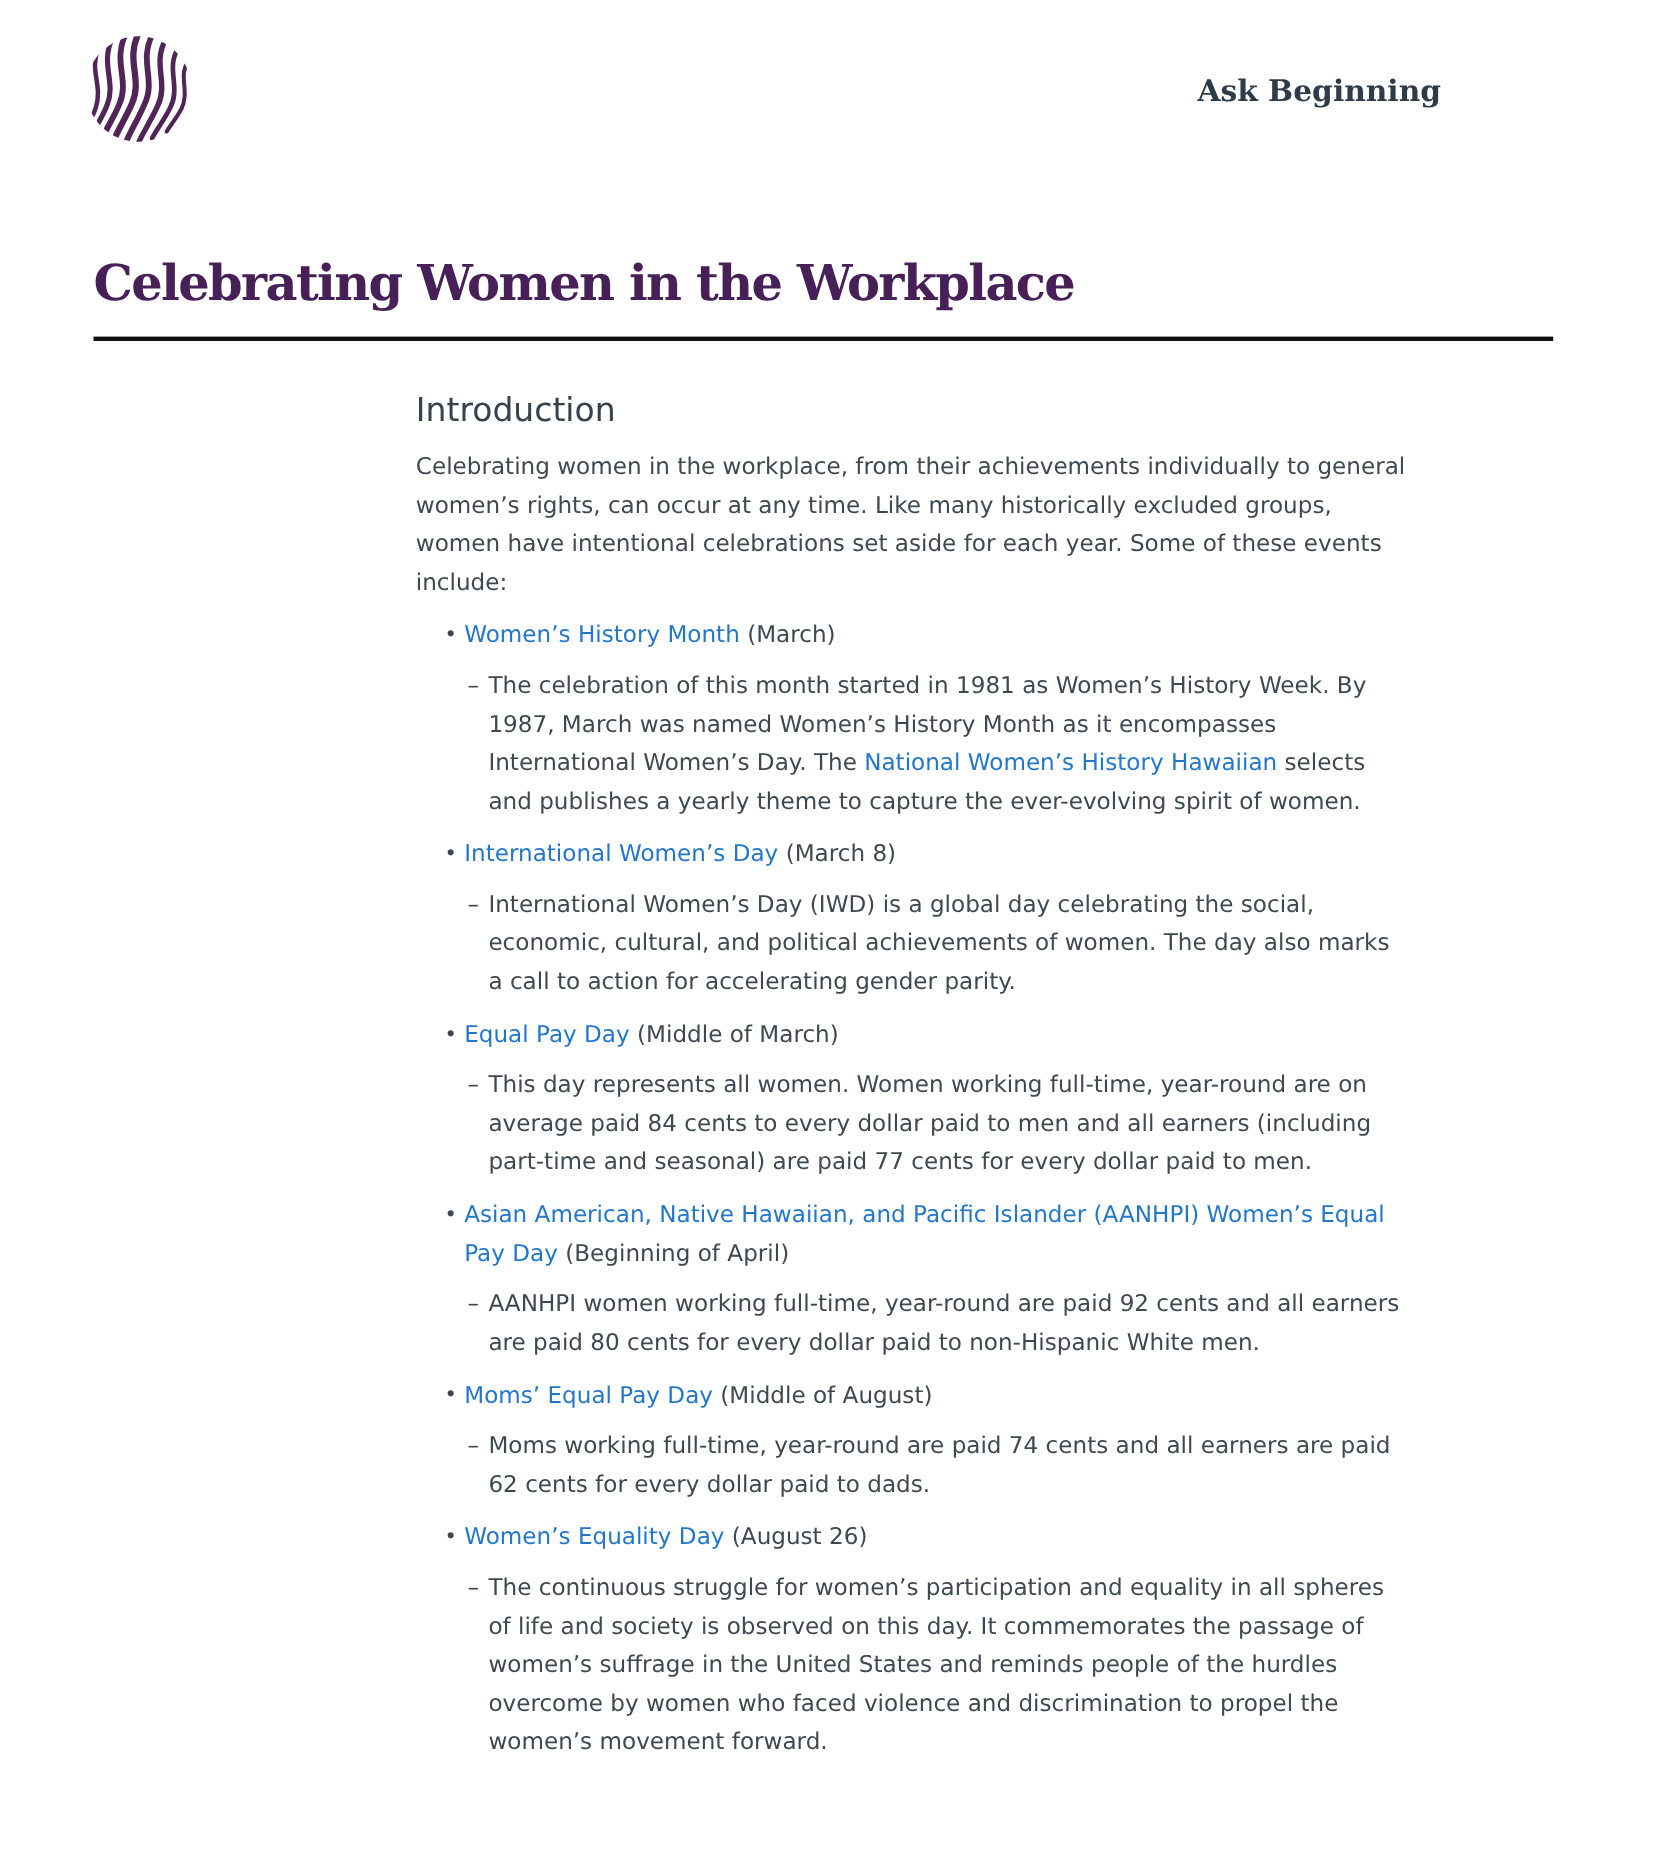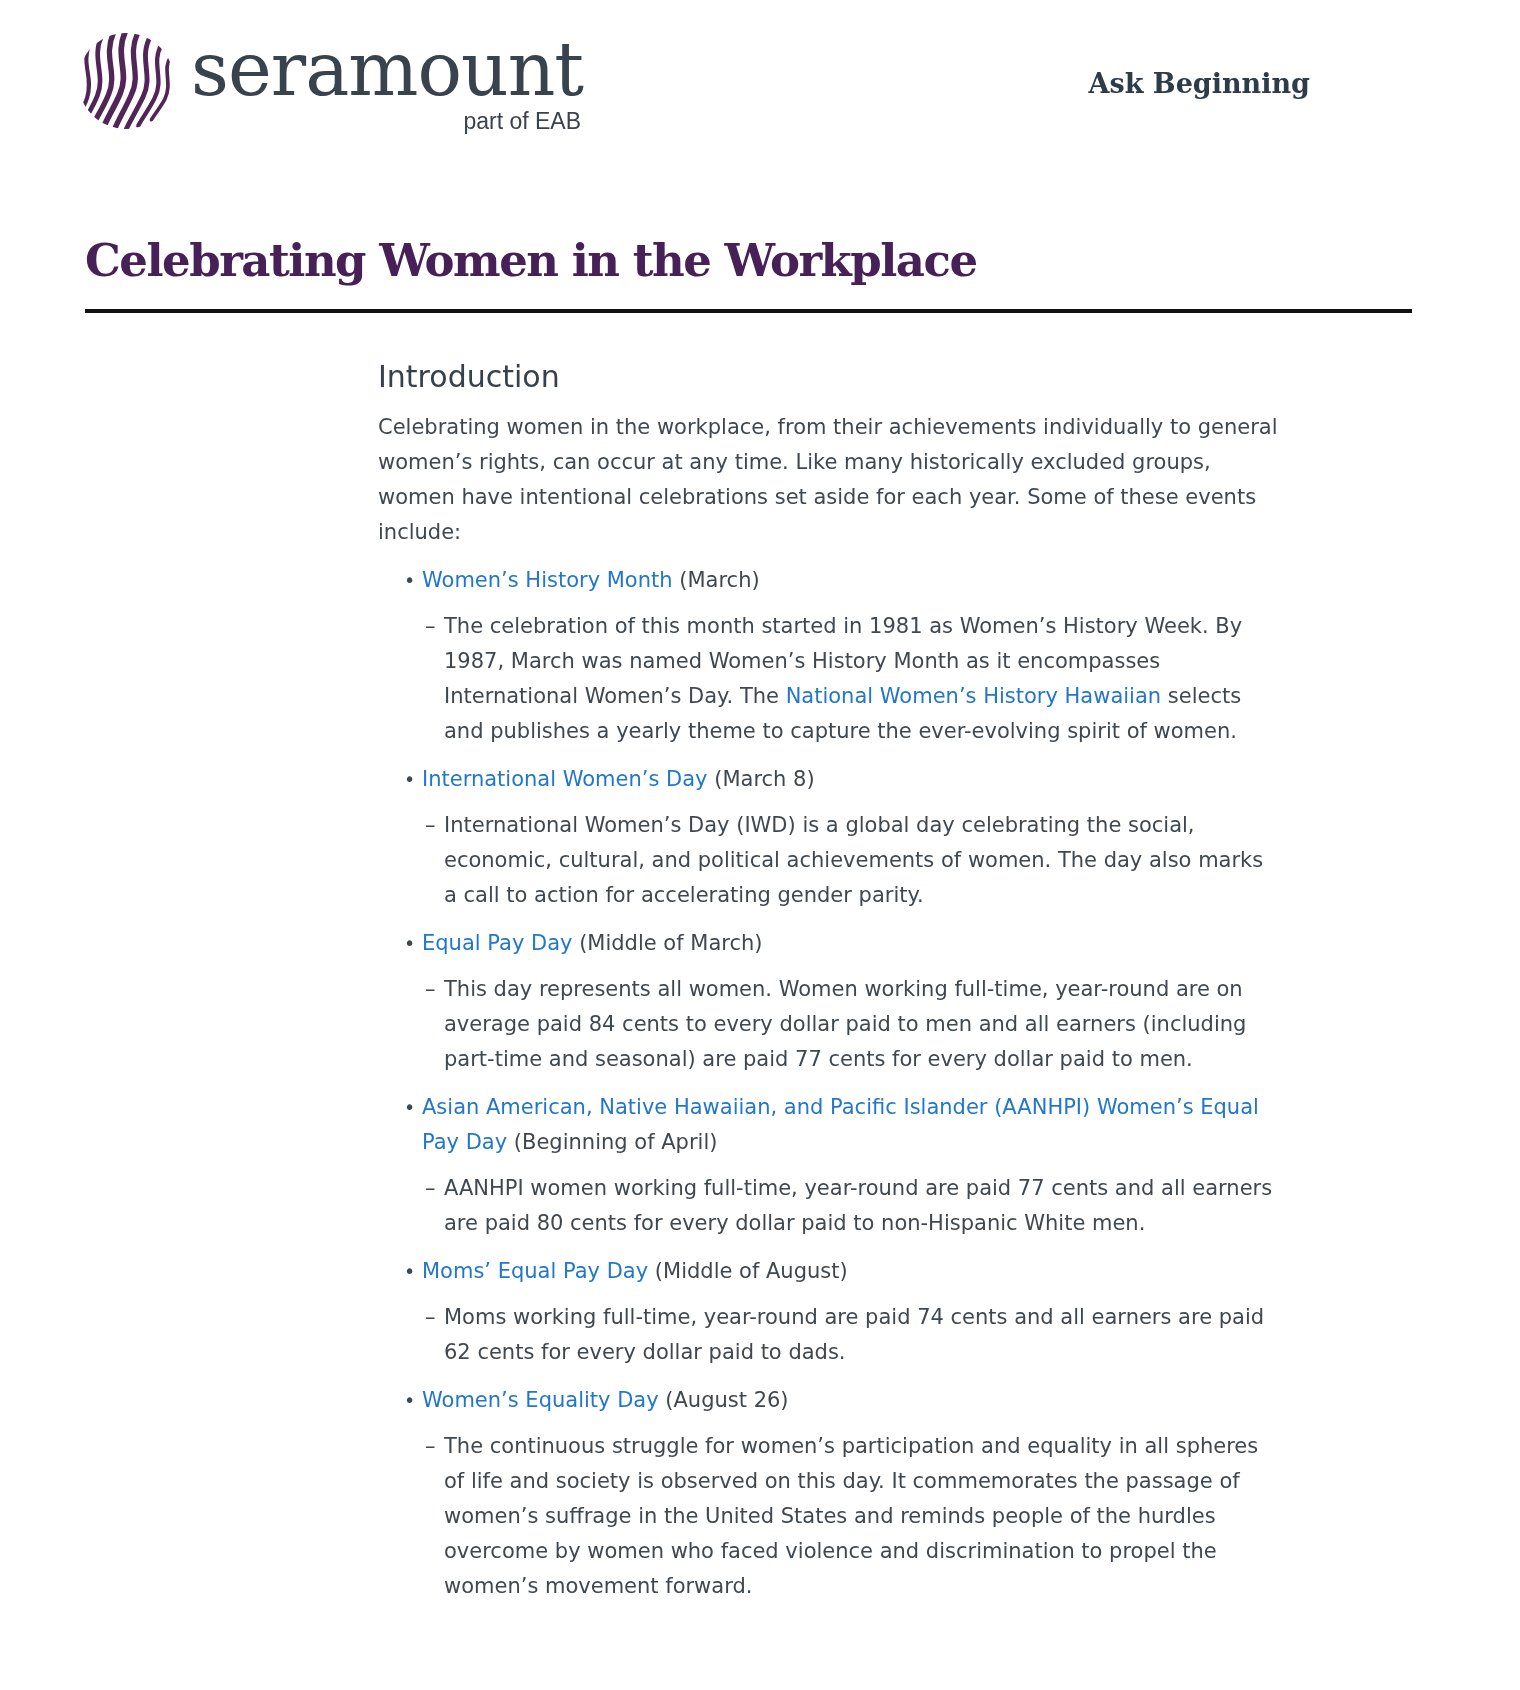--- a/index.html
+++ b/index.html
@@ -156,24 +156,20 @@
         <path d="M14,14 C6,34 18,46 12,66 C9,76 4,82 2,86" stroke-width="4"></path>
         <path d="M26,6 C16,28 30,44 22,64 C17,77 10,86 8,92" stroke-width="4.6"></path>
         <path d="M38,2 C27,26 42,42 33,63 C27,78 19,88 17,96" stroke-width="5.2"></path>
         <path d="M50,0 C38,25 54,41 44,63 C37,79 29,90 27,99" stroke-width="5.6"></path>
         <path d="M62,2 C50,26 66,42 55,64 C48,80 40,92 38,100" stroke-width="5.2"></path>
         <path d="M74,6 C62,28 77,44 67,65 C60,80 52,92 50,98" stroke-width="4.8"></path>
         <path d="M85,14 C74,32 88,48 78,67 C72,79 64,89 62,94" stroke-width="4.2"></path>
         <path d="M94,26 C85,38 96,52 88,68 C83,77 77,84 75,88" stroke-width="3.6"></path>
       </g>
     </svg>
-    <div class="brand-block">
-      <div class="brand">seramount</div>
-      <div class="brand-tagline">part of EAB</div>
-    </div>
   </div>
   <a class="nav-link">Ask Beginning</a>
 </div>
 
 <h1 class="page-title">Celebrating Women in the Workplace</h1>
 <hr class="title-rule">
 
 <div class="content">
   <h2 class="section-heading">Introduction</h2>
   <p class="intro-paragraph">Celebrating women in the workplace, from their achievements individually to general women’s rights, can occur at any time. Like many historically excluded groups, women have intentional celebrations set aside for each year. Some of these events include:</p>
@@ -185,21 +181,21 @@
       <li class="event">
         <div class="event-head"><a class="doc-link">International Women’s Day</a><span> (March 8)</span></div>
         <div class="event-detail">International Women’s Day (IWD) is a global day celebrating the social, economic, cultural, and political achievements of women. The day also marks a call to action for accelerating gender parity.</div>
       </li>
       <li class="event">
         <div class="event-head"><a class="doc-link">Equal Pay Day</a><span> (Middle of March)</span></div>
         <div class="event-detail">This day represents all women. Women working full-time, year-round are on average paid 84 cents to every dollar paid to men and all earners (including part-time and seasonal) are paid 77 cents for every dollar paid to men.</div>
       </li>
       <li class="event">
         <div class="event-head"><a class="doc-link">Asian American, Native Hawaiian, and Pacific Islander (AANHPI) Women’s Equal Pay Day</a><span> (Beginning of April)</span></div>
-        <div class="event-detail">AANHPI women working full-time, year-round are paid 77 cents and all earners are paid 80 cents for every dollar paid to non-Hispanic White men.</div>
+        <div class="event-detail">AANHPI women working full-time, year-round are paid 92 cents and all earners are paid 80 cents for every dollar paid to non-Hispanic White men.</div>
       </li>
       <li class="event">
         <div class="event-head"><a class="doc-link">Moms’ Equal Pay Day</a><span> (Middle of August)</span></div>
         <div class="event-detail">Moms working full-time, year-round are paid 74 cents and all earners are paid 62 cents for every dollar paid to dads.</div>
       </li>
       <li class="event">
         <div class="event-head"><a class="doc-link">Women’s Equality Day</a><span> (August 26)</span></div>
         <div class="event-detail">The continuous struggle for women’s participation and equality in all spheres of life and society is observed on this day. It commemorates the passage of women’s suffrage in the United States and reminds people of the hurdles overcome by women who faced violence and discrimination to propel the women’s movement forward.</div>
       </li>
     </ul>

